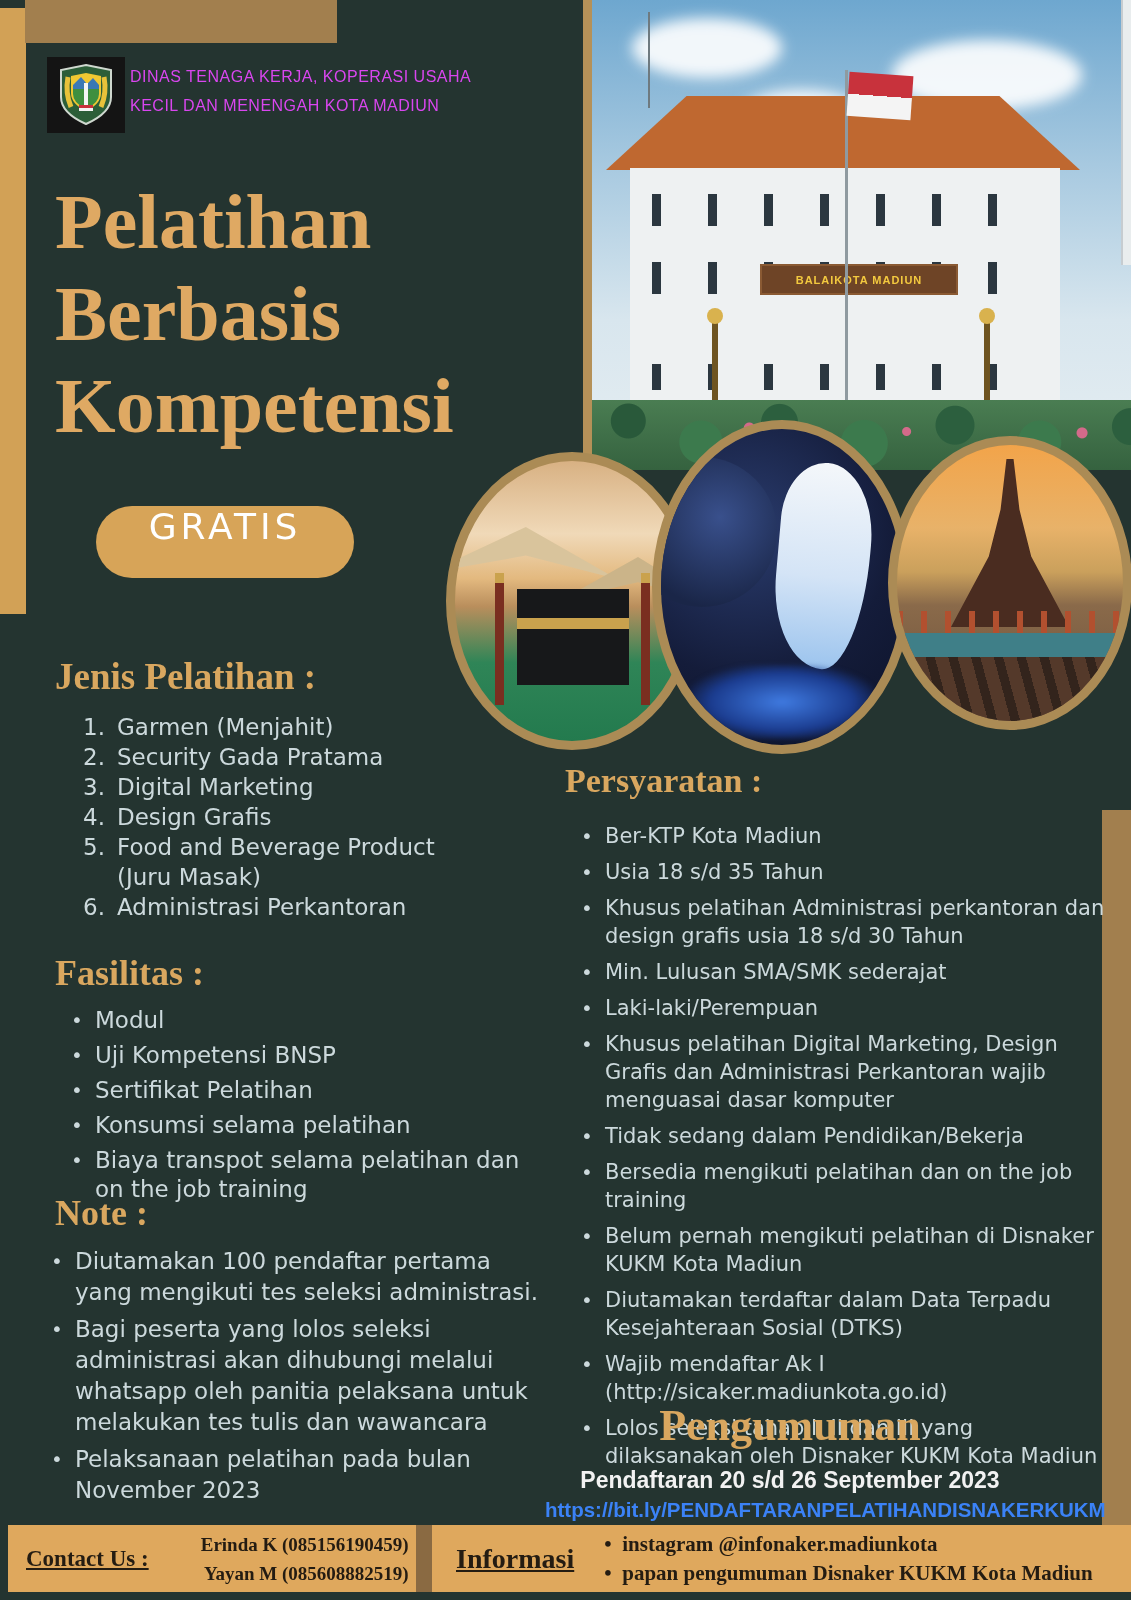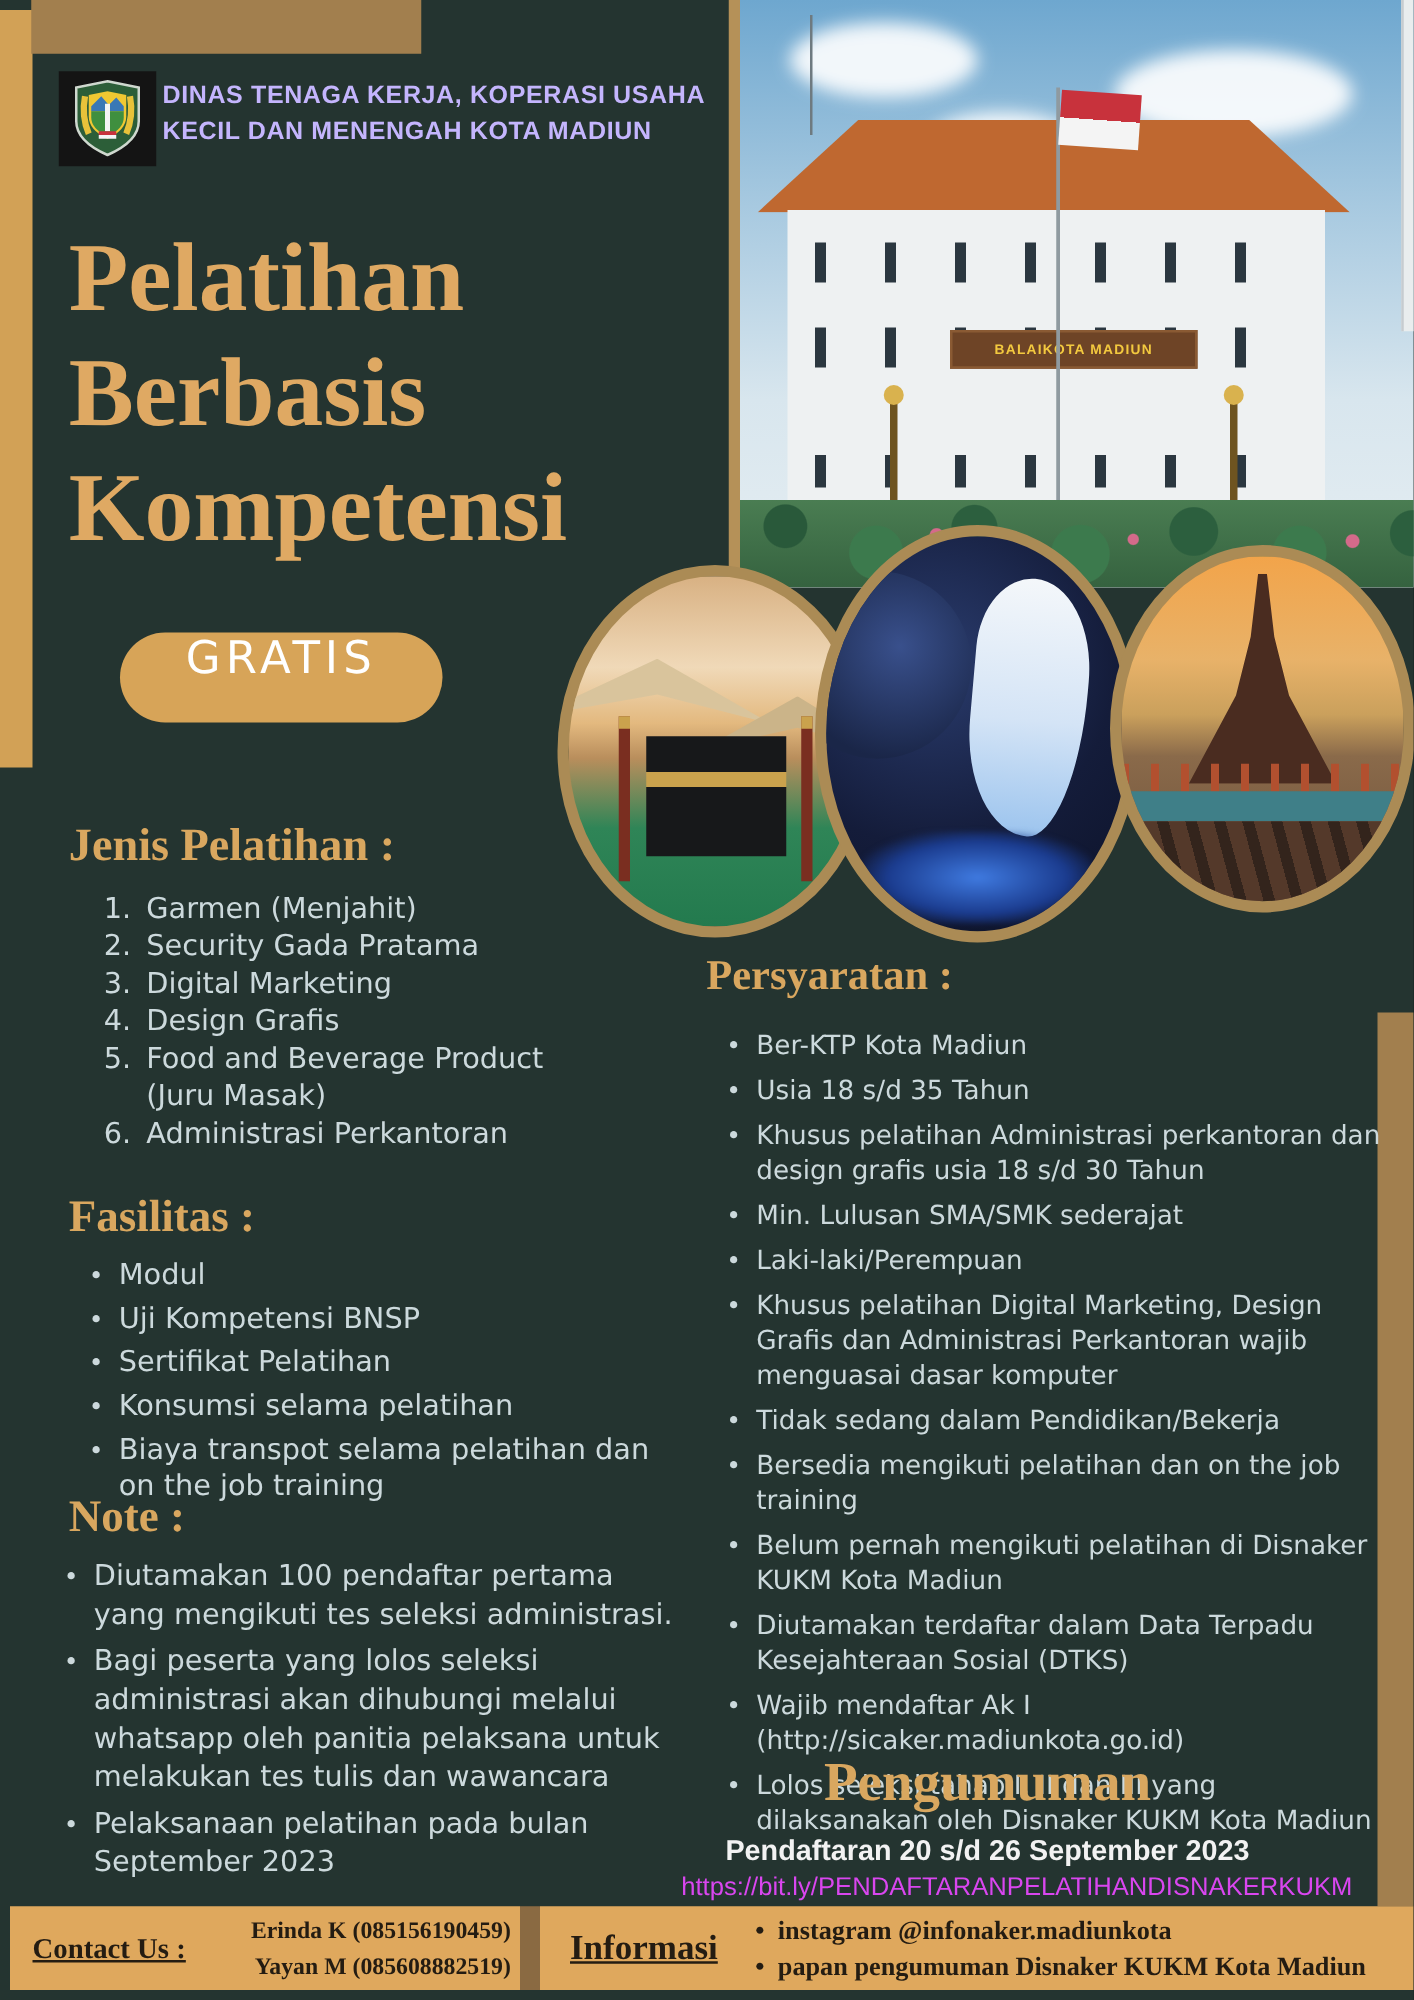--- a/index.html
+++ b/index.html
@@ -5,22 +5,22 @@
   html,body{margin:0;padding:0;background:#16211e;}
   .poster{position:relative;width:1131px;height:1600px;background:#243430;overflow:hidden;
           font-family:"DejaVu Sans",sans-serif;}
   
   .left-strip{position:absolute;left:0;top:8px;width:26px;height:606px;background:#d2a156;}
   .top-bar{position:absolute;left:25px;top:0;width:312px;height:43px;background:#a27f4e;}
   .right-strip{position:absolute;left:1102px;top:810px;width:29px;height:715px;background:#a27f4e;}
   
   .logo-box{position:absolute;left:47px;top:57px;width:78px;height:76px;background:#141414;
             display:flex;align-items:center;justify-content:center;}
-  .agency{position:absolute;left:130px;top:62px;color:#c4b5fd;font-family:"Liberation Sans",sans-serif;
-          font-weight:700;font-size:20px;line-height:29px;letter-spacing:.5px;}
+  .agency{position:absolute;left:130px;top:62px;color:#d946ef;font-family:"Liberation Sans",sans-serif;
+          font-weight:400;font-size:16px;line-height:29px;letter-spacing:.5px;}
   
   .title{position:absolute;left:55px;top:176px;font-family:"Liberation Serif","DejaVu Serif",serif;
          font-weight:700;font-size:78px;line-height:92px;color:#dfa963;}
   .badge{position:absolute;left:96px;top:506px;width:258px;height:72px;background:#d7a458;
          border-radius:40px;display:flex;align-items:flex-start;justify-content:center;
          color:#ffffff;font-size:36px;letter-spacing:4px;font-weight:500;}
   
   .photo-border{position:absolute;left:583px;top:0;width:9px;height:462px;background:#b59158;}
   .photo{position:absolute;left:592px;top:0;width:605px;height:470px;overflow:hidden;
          background:linear-gradient(180deg,#6ea7cf 0%,#a7c9e0 35%,#d8e6ee 68%,#e6eef2 100%);}
@@ -108,22 +108,22 @@
   ul.dots li{position:relative;margin-top:6px;}
   ul.dots li:before{content:"•";position:absolute;left:-24px;font-size:20px;}
   .sec-note ul.dots{width:470px;font-size:23px;line-height:31px;}
   .sec-per ul.dots{width:505px;font-size:21px;line-height:28px;margin-top:22px;}
   .sec-per ul.dots li{margin-top:8px;}
   
   .sec-peng{position:absolute;left:545px;top:1400px;width:490px;text-align:center;}
   .sec-peng h2{margin:0;font-size:44px;}
   .peng-l1{margin-top:16px;color:#f2f2f2;font-family:"Liberation Sans",sans-serif;
            font-weight:700;font-size:23px;}
-  .peng-l2{margin-top:4px;color:#d946ef;font-family:"Liberation Sans",sans-serif;
-           font-weight:400;font-size:20.5px;}
+  .peng-l2{margin-top:4px;color:#3b82f6;font-family:"Liberation Sans",sans-serif;
+           font-weight:700;font-size:20.5px;}
   
   .foot-gap{position:absolute;left:416px;top:1525px;width:16px;height:67px;background:#8a6a42;}
   .foot-left{position:absolute;left:8px;top:1525px;width:408px;height:67px;background:#dfa85d;
              display:flex;align-items:center;font-family:"Liberation Serif","DejaVu Serif",serif;
              color:#241c12;}
   .foot-left .lbl{margin-left:18px;font-size:23px;font-weight:700;text-decoration:underline;
              white-space:nowrap;}
   .foot-left .ppl{margin-left:14px;font-size:19px;font-weight:600;line-height:29px;text-align:right;
              width:246px;}
   .foot-right{position:absolute;left:432px;top:1525px;width:699px;height:67px;background:#dfa85d;
@@ -236,21 +236,21 @@
       <li>Konsumsi selama pelatihan</li>
       <li>Biaya transpot selama pelatihan dan on the job training</li>
     </ul>
   </div>
 
   <div class="sec-note">
     <h2 class="h-serif">Note :</h2>
     <ul class="dots">
       <li>Diutamakan 100 pendaftar pertama yang mengikuti tes seleksi administrasi.</li>
       <li>Bagi peserta yang lolos seleksi administrasi akan dihubungi melalui whatsapp oleh panitia pelaksana untuk melakukan tes tulis dan wawancara</li>
-      <li>Pelaksanaan pelatihan pada bulan September 2023</li>
+      <li>Pelaksanaan pelatihan pada bulan November 2023</li>
     </ul>
   </div>
 
   <div class="sec-per">
     <h2 class="h-serif">Persyaratan :</h2>
     <ul class="dots">
       <li>Ber-KTP Kota Madiun</li>
       <li>Usia 18 s/d 35 Tahun</li>
       <li>Khusus pelatihan Administrasi perkantoran dan design grafis usia 18 s/d 30 Tahun</li>
       <li>Min. Lulusan SMA/SMK sederajat</li>

